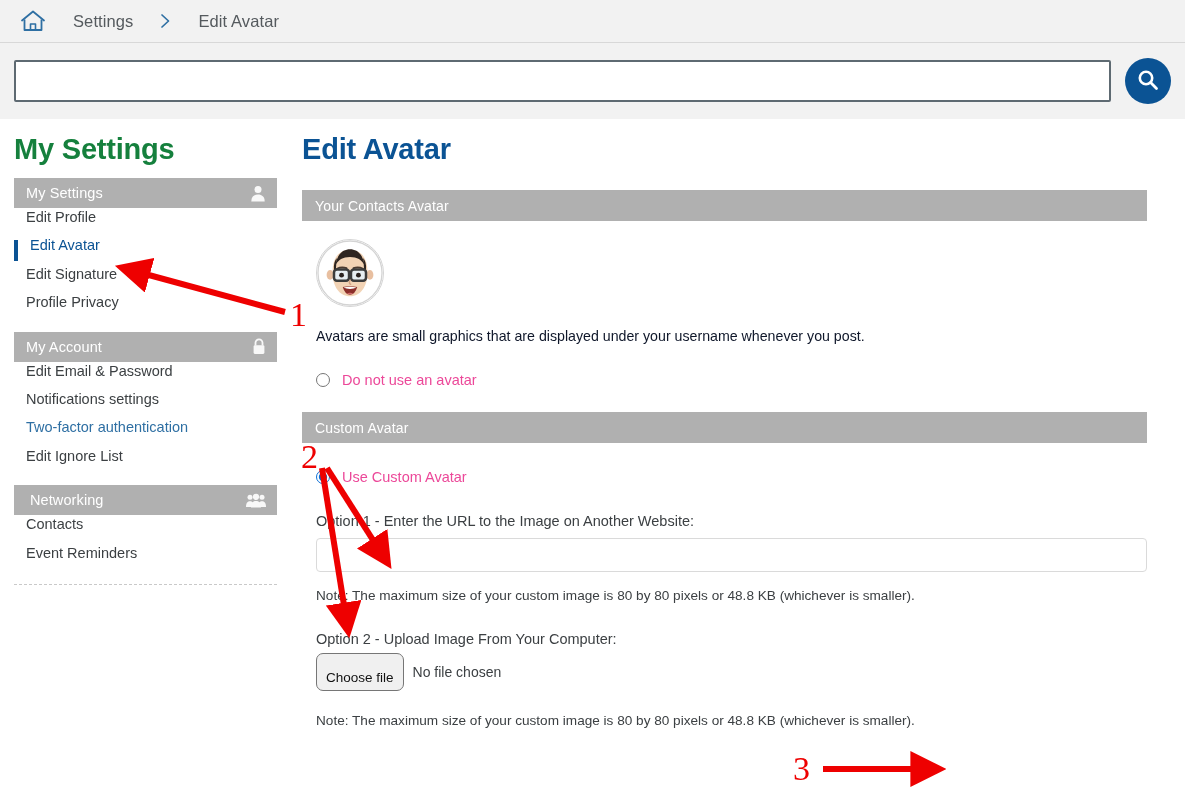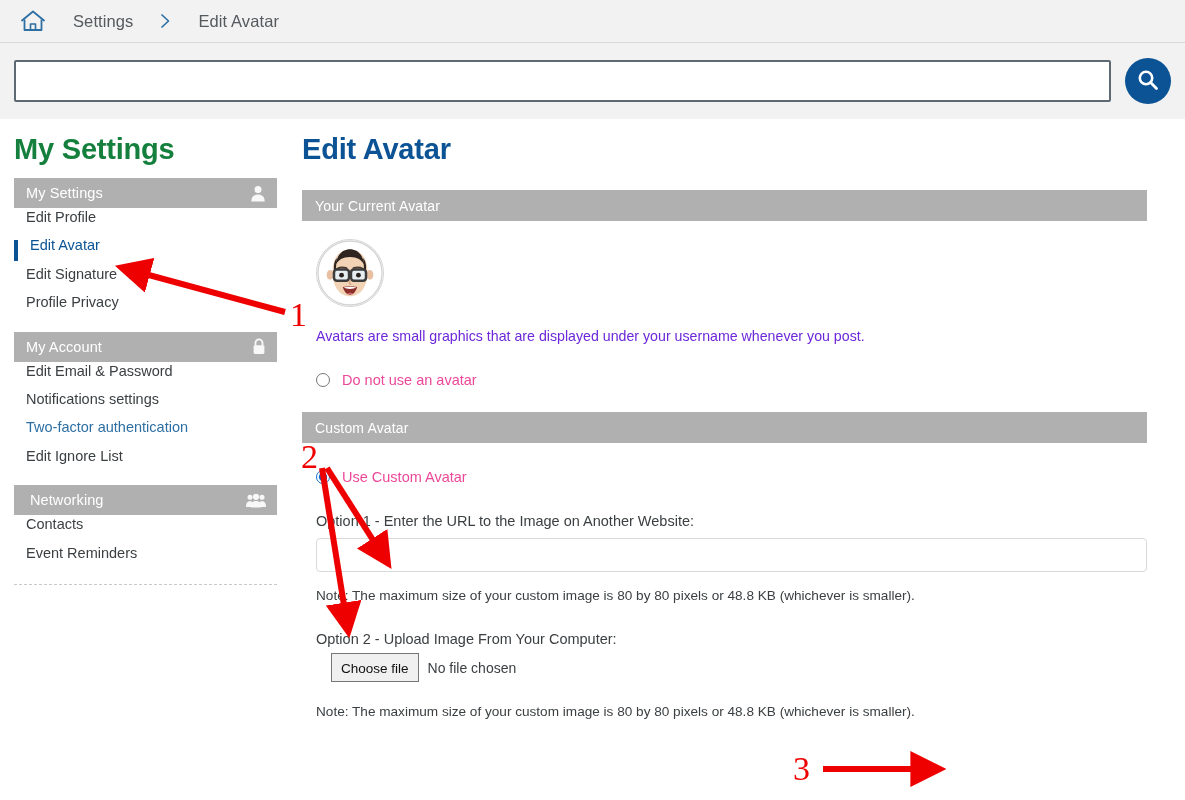--- a/index.html
+++ b/index.html
@@ -144,21 +144,21 @@
   .avatar-wrap { padding-top: 18px; }
   .avatar-img {
     width: 68px; height: 68px;
     border-radius: 50%;
     border: 1px solid #d4d4d4;
     background: #fff;
     display: block;
   }
   .body-text {
     font-size: 14.2px;
-    color: #6d28d9;
+    color: #0f172a;
     margin: 20px 0 0 0;
     line-height: 1.35;
   }
   .note-text {
     font-size: 13.6px;
     color: #3c4043;
     margin: 16px 0 0 0;
   }
   .radio-row {
     display: flex;
@@ -188,25 +188,24 @@
     color: #222;
     outline: none;
   }
   .file-row { display: flex; align-items: center; gap: 9px; margin-top: 4px; }
   .file-btn {
     font-family: "Liberation Sans", sans-serif;
     font-size: 13.5px;
     color: #111;
     background: #f0f0f0;
     border: 1px solid #767676;
-    border-radius: 0;
-    padding: 6px 9px 3px 9px;
+    border-radius: 7px;
+    padding: 15px 9px 3px 9px;
     cursor: pointer;
     line-height: 1.35;
-    margin-left: 15px;
   }
   .file-name { font-size: 14px; color: #3c4043; }
 
   
   .overlay {
     position: absolute;
     left: 0; top: 0;
     width: 1185px; height: 800px;
     pointer-events: none;
   }
@@ -318,21 +317,21 @@
     <div class="nav-item">
       <span>Event Reminders</span>
     </div>
     <div class="nav-divider"></div>
   </aside>
 
   <main class="main">
     <h1>Edit Avatar</h1>
 
     <div class="section-header">
-      <span>Your Current Avatar</span>
+      <span>Your Contacts Avatar</span>
     </div>
     <div class="section-body">
       <div class="avatar-wrap">
         <svg class="avatar-img" viewBox="0 0 68 68" xmlns="http://www.w3.org/2000/svg">
           <circle cx="34" cy="34" r="33" fill="#ffffff"></circle>
 
           <ellipse cx="13.5" cy="36" rx="3.6" ry="5" fill="#e8bfa0"></ellipse>
           <ellipse cx="54.5" cy="36" rx="3.6" ry="5" fill="#e8bfa0"></ellipse>
 
           <path d="M16 33 C16 18 23 10 34 10 C45 10 52 18 52 33 C52 48 45 58 34 58 C23 58 16 48 16 33 Z" fill="#f2d3b5"></path>

